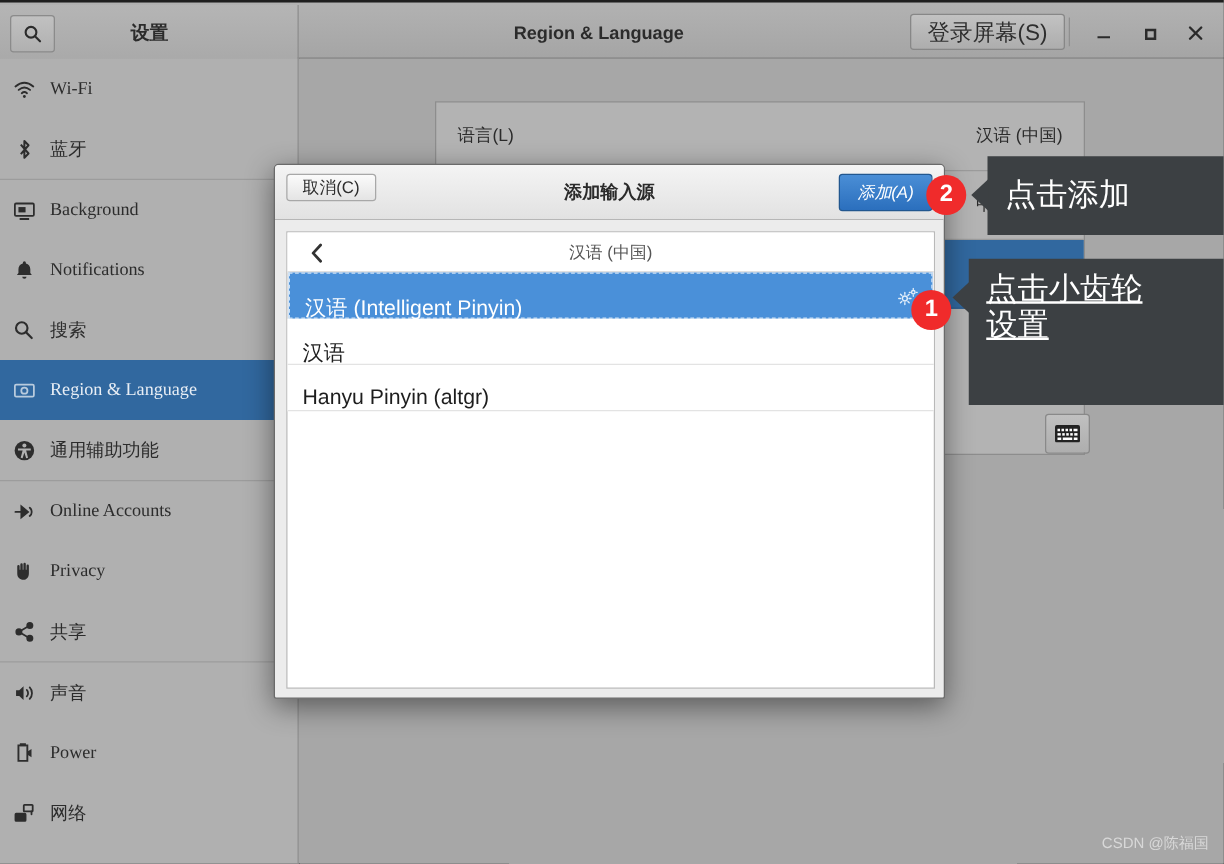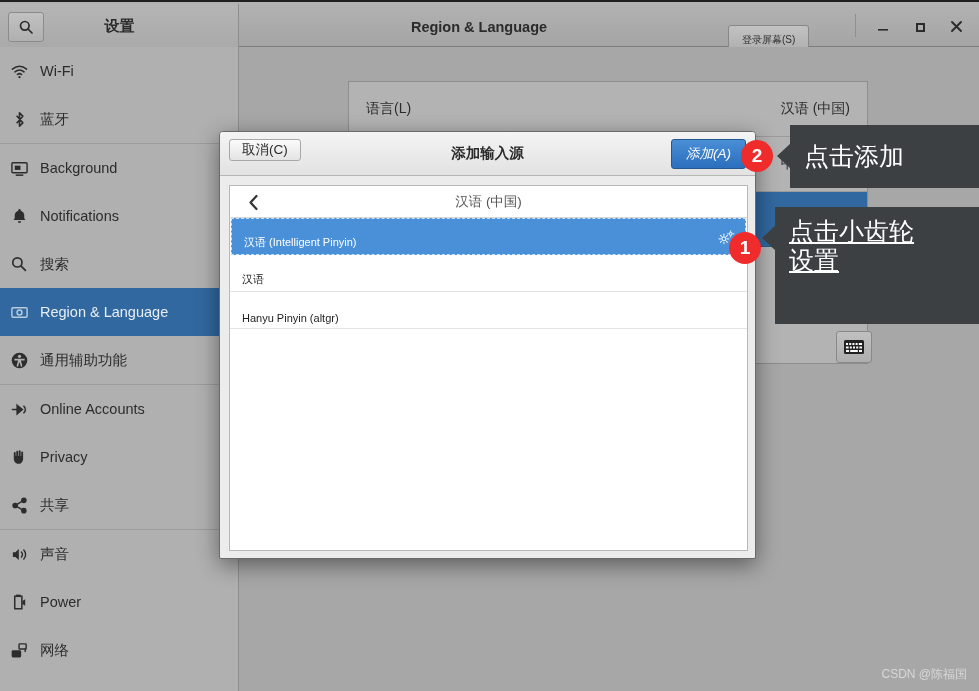--- a/index.html
+++ b/index.html
@@ -34,38 +34,38 @@
     display: flex; align-items: center; justify-content: center;
     font-size: 15px; font-weight: bold; color: #2b2b2b;
   }
   .win-title {
     position: absolute; left: 239px; top: 2px; width: 620px; height: 45px;
     display: flex; align-items: center; justify-content: center;
     font-size: 14.5px; font-weight: bold; color: #2b2b2b;
     padding-right: 140px;
   }
   .login-btn {
-    position: absolute; left: 728px; top: 23px; height: 29px; padding: 0 13px;
+    position: absolute; left: 728px; top: 9px; height: 29px; padding: 0 13px;
     background: linear-gradient(to bottom, #c2c2c2, #adadad);
     border: 1px solid #878787; border-radius: 3px;
     display: flex; align-items: center; justify-content: center;
-    font-size: 10px; color: #2e2e2e;
+    font-size: 18px; color: #2e2e2e;
   }
   .wbtns { position: absolute; right: 4px; top: 2px; height: 45px; display: flex; align-items: center; }
   .wbtn { width: 37px; height: 45px; display:flex; align-items:center; justify-content:center; color:#2b2b2b; }
   .wsep { position:absolute; left: 855px; top: 12px; width: 1px; height: 23px; background: #8f8f8f; }
 
   
   .sidebar {
     position: absolute; left: 0; top: 47px; width: 239px; height: 644px;
     background: #b0b0b0; border-right: 1px solid #8d8d8d;
   }
   .sb-item {
     position: relative; height: 48px; display: flex; align-items: center;
-    padding-left: 10px; font-size: 14.5px; color: #2c2c2c;
+    padding-left: 10px; font-size: 14.5px; color: #2c2c2c; font-family: Liberation Serif, serif;
   }
   .sb-item .ic { width: 30px; display: flex; align-items: center; justify-content: flex-start; color: #2d2d2d; }
   .sb-item.sel { background: #31689f; color: #e8eef5; }
   .sb-item.sel .ic { color: #b9cbdd; }
   .sb-sep { height: 1px; background: #9c9c9c; margin: 0; }
 
   
   .content { position: absolute; left: 240px; top: 47px; width: 739px; height: 644px; background: #a7a7a7; }
   .panel {
     position: absolute; left: 108px; top: 34px; width: 520px; height: 283px;
@@ -116,22 +116,22 @@
   .dlg-body { position: absolute; left: 9px; top: 53px; width: 519px; height: 366px;
     background: #fff; border: 1px solid #b9b9b9; }
   .list-head {
     position: relative; height: 32px; border-bottom: 1px solid #d6d6d6;
     display: flex; align-items: center; justify-content: center;
     font-size: 13.5px; color: #555; background: #fff;
   }
   .back-arrow { position: absolute; left: 10px; top: 0; height: 32px; width: 26px;
     display:flex; align-items:center; justify-content:center; font-size: 17px; color: #333; }
   .list-row {
-    position: relative; height: 37px; display: flex; align-items: flex-end;
-    padding: 4px 12px; font-size: 11px; color: #1d1d1d;
+    position: relative; height: 37px; display: flex; align-items: flex-start;
+    padding: 16px 12px; font-size: 17px; color: #1d1d1d;
     border-bottom: 1px solid #e3e3e3; background: #fff;
   }
   .list-row.active {
     background: #4a90d9; color: #fff; border: 1px dashed #cfe2f5;
     margin: 0 1px; border-bottom-color: #cfe2f5;
   }
   .row-gear { position: absolute; right: 10px; top: 0; height: 37px; display:flex; align-items:center; color:#dbe9f8; }
 
   
   .callout {

